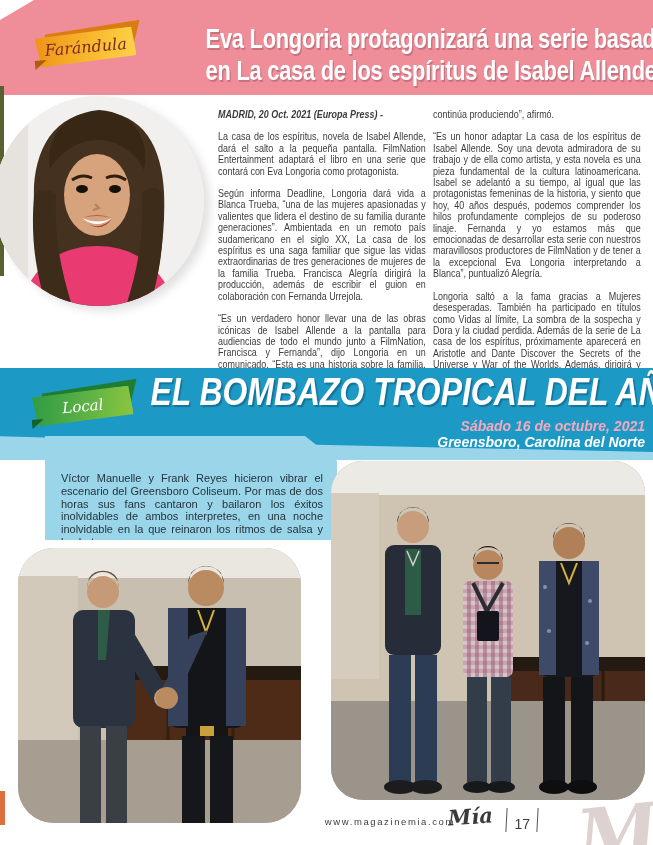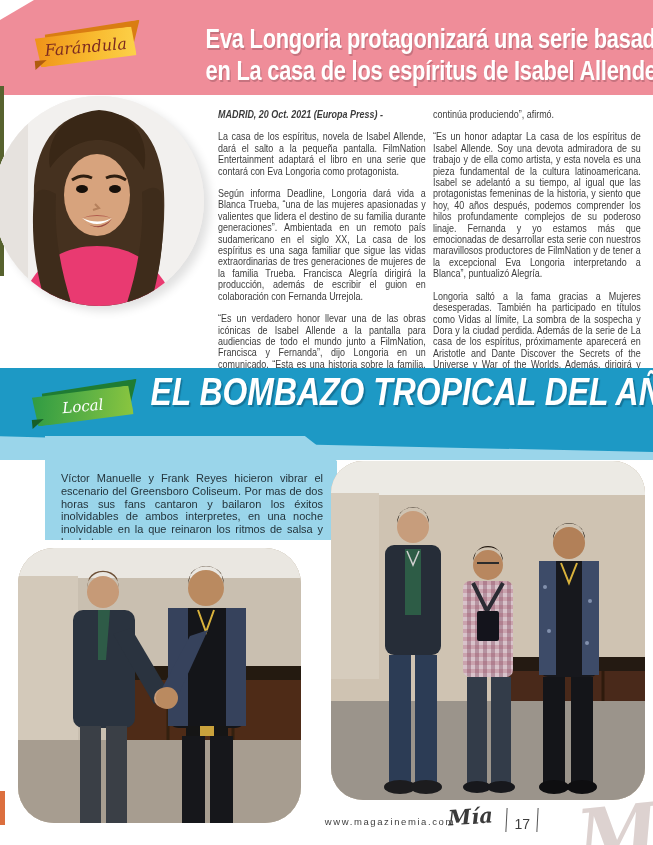--- a/index.html
+++ b/index.html
@@ -166,20 +166,24 @@
   </div>
   <div class="col col-right">
     <p>continúa produciendo”, afirmó.</p>
     <p>“Es un honor adaptar La casa de los espíritus de Isabel Allende. Soy una devota admiradora de su trabajo y de ella como artista, y esta novela es una pieza fundamental de la cultura latinoamericana. Isabel se adelantó a su tiempo, al igual que las protagonistas femeninas de la historia, y siento que hoy, 40 años después, podemos comprender los hilos profundamente complejos de su poderoso linaje. Fernanda y yo estamos más que emocionadas de desarrollar esta serie con nuestros maravillosos productores de FilmNation y de tener a la excepcional Eva Longoria interpretando a Blanca”, puntualizó Alegría.</p>
     <p>Longoria saltó a la fama gracias a Mujeres desesperadas. También ha participado en títulos como Vidas al límite, La sombra de la sospecha y Dora y la ciudad perdida. Además de la serie de La casa de los espíritus, próximamente aparecerá en Aristotle and Dante Discover the Secrets of the Universe y War of the Worlds. Además, dirigirá y protagonizará un filme titulado 24-7.</p>
   </div>
 
   <div class="teal-band"></div>
   <div class="light-strip"></div>
   <div class="local-headline">EL BOMBAZO TROPICAL DEL AÑO</div>
+  <div class="event-lines">
+    <div class="event-date">Sábado 16 de octubre, 2021</div>
+    <div class="event-location">Greensboro, Carolina del Norte</div>
+  </div>
 
   <div class="ribbon ribbon-local">
     <div class="back"></div>
     <div class="front">Local</div>
     <div class="fold"></div>
   </div>
 
   <div class="info-box">
     <div>Víctor Manuelle y Frank Reyes hicieron vibrar el escenario del Greensboro Coliseum.  Por mas de dos horas sus fans cantaron y bailaron los éxitos inolvidables de ambos interpretes, en una noche inolvidable en la que reinaron los ritmos de salsa y bachata.</div>
     <div class="credit">Fotografías: cortesía de Bombazo Enterprises</div>

